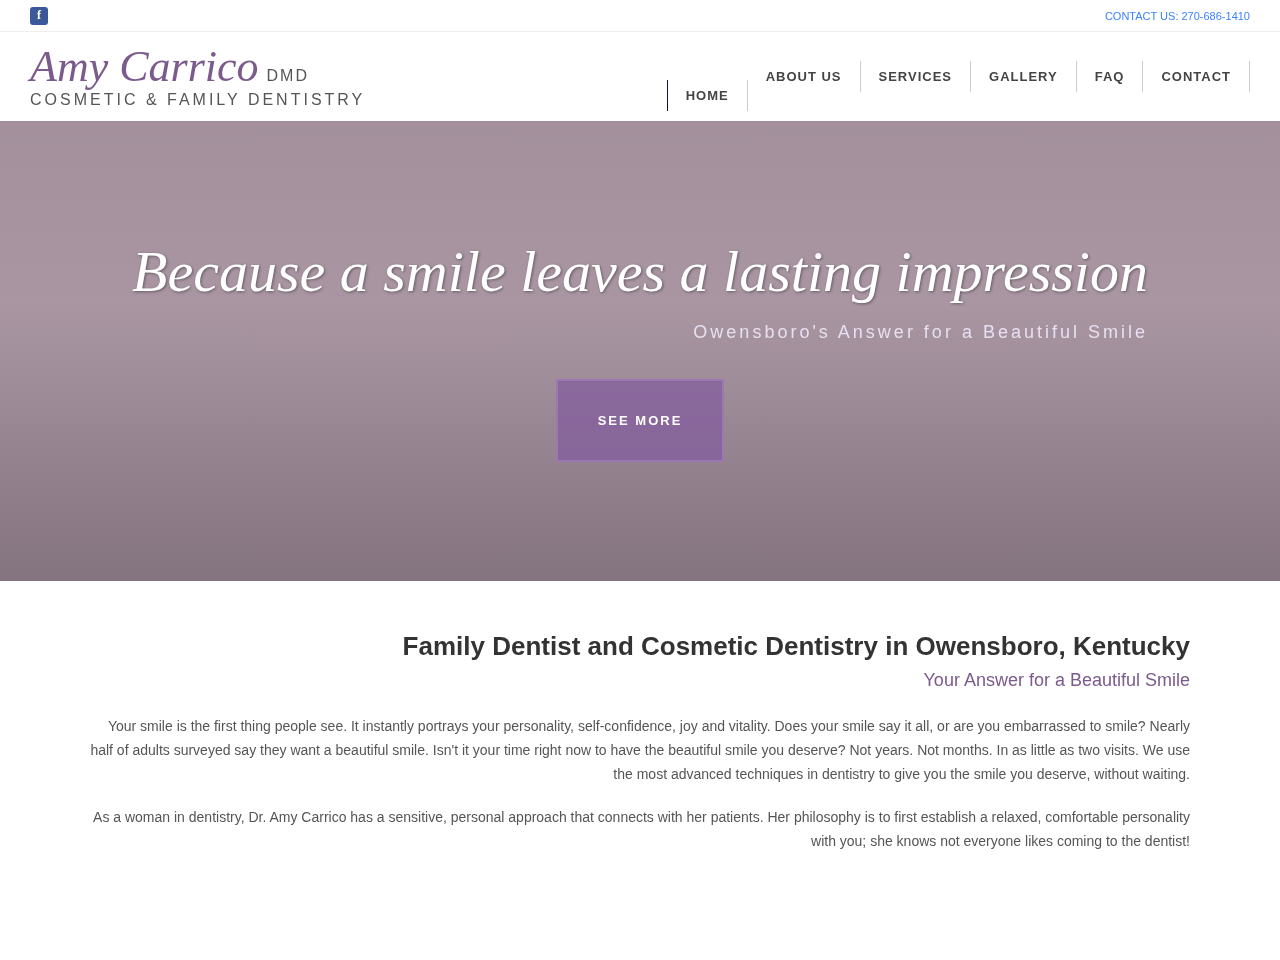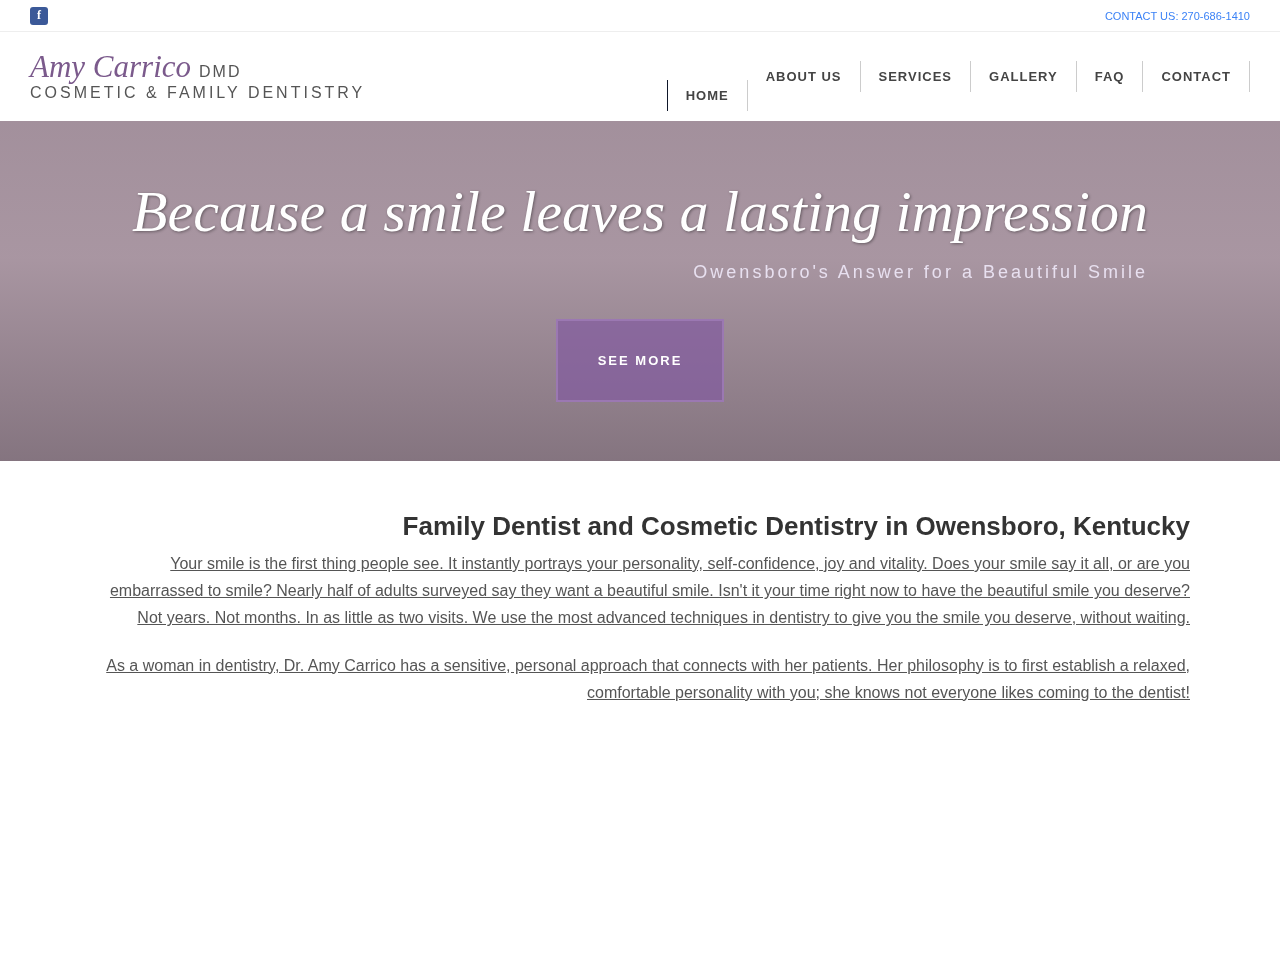--- a/index.html
+++ b/index.html
@@ -36,21 +36,21 @@
     
     .header {
       display: flex;
       align-items: center;
       justify-content: space-between;
       padding: 10px 30px;
       background: #fff;
     }
     .logo-area { display: flex; flex-direction: column; }
     .logo-name {
-      font-size: 31px;
+      font-size: 44px;
       color: #7b5a8c;
       font-family: 'Georgia', cursive;
       font-style: italic;
       font-weight: normal;
       line-height: 1;
     }
     .logo-dmd {
       font-size: 16px;
       color: #555;
       letter-spacing: 2px;
@@ -84,21 +84,21 @@
       text-transform: uppercase;
       cursor: pointer;
       border-right: 1px solid #ccc;
       text-decoration: none;
     }
     .nav-item:first-child { border-left: 1px solid #0f172a; margin-top: 38px; }
 
     
     .hero {
       width: 100%;
-      height: 340px;
+      height: 460px;
       background: linear-gradient(rgba(100,80,100,0.45), rgba(80,60,80,0.45)),
         repeating-linear-gradient(
           45deg,
           rgba(200,180,210,0.1) 0px,
           rgba(200,180,210,0.1) 2px,
           transparent 2px,
           transparent 10px
         );
       background-color: #b8a0b8;
       position: relative;
@@ -173,26 +173,25 @@
       margin-bottom: 8px;
       font-family: Arial, sans-serif;
     }
     .content-subheading {
       font-size: 18px;
       color: #7b5a8c;
       margin-bottom: 24px;
       font-weight: 400;
     }
     .content-text {
-      font-size: 16px;
+      font-size: 14px;
       color: #555;
       line-height: 1.7;
       margin-bottom: 20px;
       max-width: 1100px;
-      text-decoration: underline;
     }
   </style>
 </head>
 <body>
 
 <div class="top-bar">
   <div class="top-bar-left">
     <div class="facebook-icon">f</div>
   </div>
   <div class="contact-us-text">CONTACT US: 270-686-1410</div>
@@ -221,15 +220,16 @@
   <div class="hero-room"></div>
   <div class="hero-content">
     <h1 class="hero-heading">Because a smile leaves a lasting impression</h1>
     <p class="hero-subheading">Owensboro's  Answer  for  a  Beautiful  Smile</p>
     <a class="see-more-btn">SEE MORE</a>
   </div>
 </div>
 
 <div class="content-section">
   <h2 class="content-heading">Family Dentist and Cosmetic Dentistry in Owensboro, Kentucky</h2>
+  <h3 class="content-subheading">Your Answer for a Beautiful Smile</h3>
   <p class="content-text">Your smile is the first thing people see. It instantly portrays your personality, self-confidence, joy and vitality. Does your smile say it all, or are you embarrassed to smile? Nearly half of adults surveyed say they want a beautiful smile. Isn't it your time right now to have the beautiful smile you deserve? Not years. Not months. In as little as two visits. We use the most advanced techniques in dentistry to give you the smile you deserve, without waiting.</p>
   <p class="content-text">As a woman in dentistry, Dr. Amy Carrico has a sensitive, personal approach that connects with her patients. Her philosophy is to first establish a relaxed, comfortable personality with you; she knows not everyone likes coming to the dentist!</p>
 </div>
 
 </body></html>

